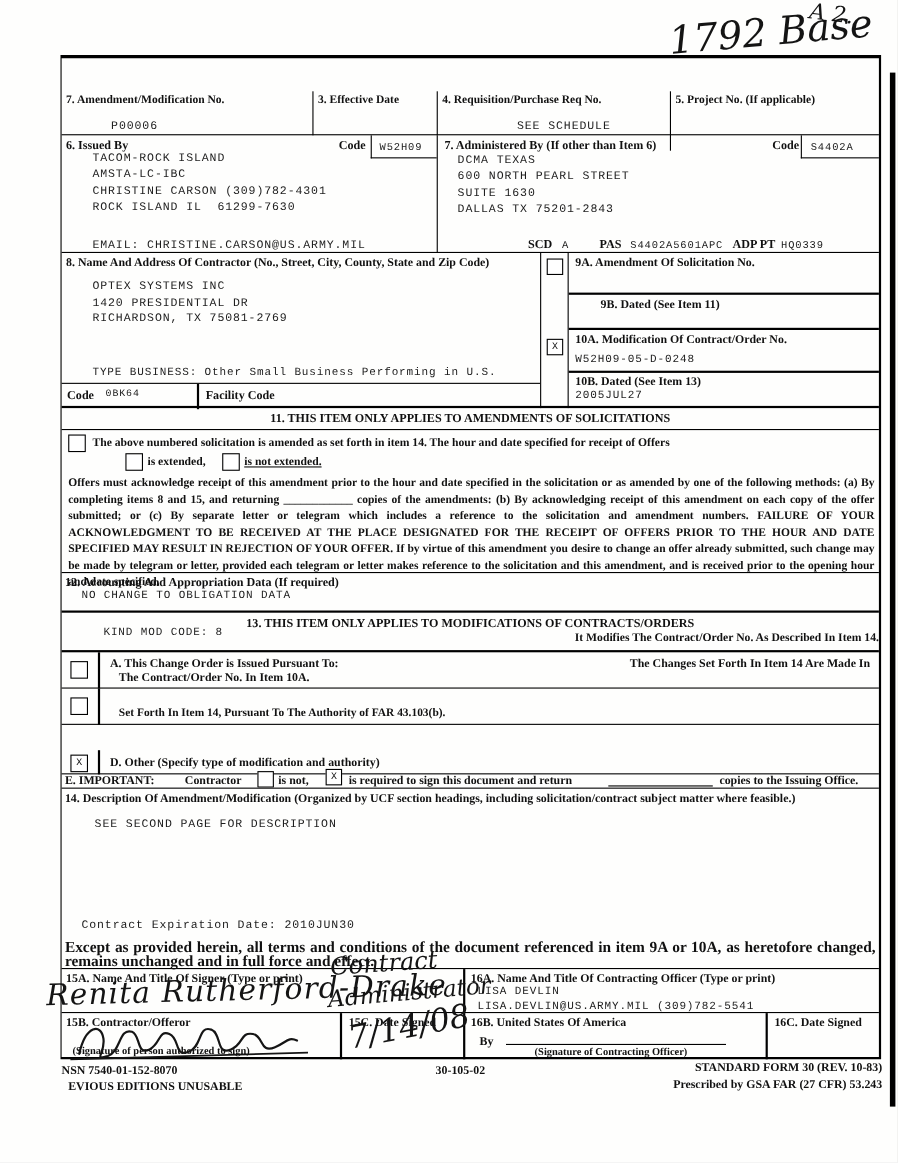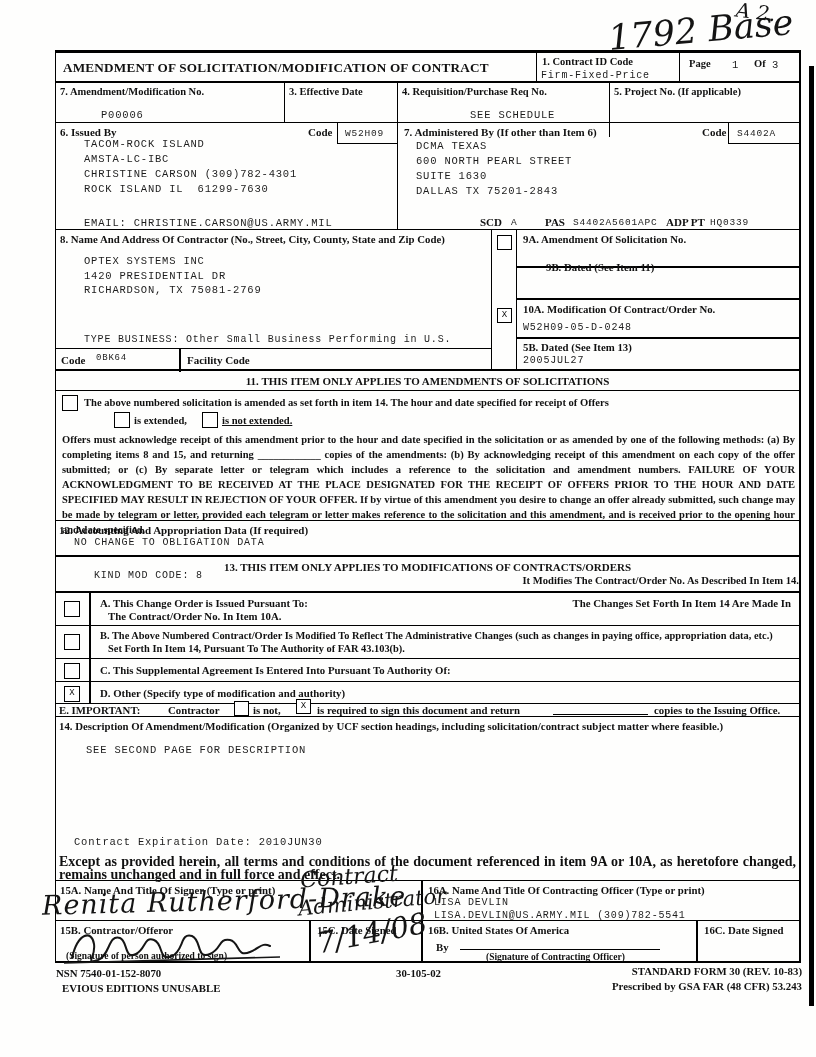--- a/index.html
+++ b/index.html
@@ -27,33 +27,20 @@
 
 <div class="page">
 
   <div class="a" style="left:809px;top:66px;width:5px;height:940px;background:#000;"></div>
 
   <div class="a hw" style="left:608px;top:10px;font-size:35px;transform:rotate(-5deg);">1792 Base</div>
   <div class="a hw" style="left:736px;top:0px;font-size:20px;transform:rotate(7deg);">A 2.</div>
 
   <div class="form">
 
-    <div class="row" style="top:0;height:30px;border-bottom:2px solid #000;">
-      <div class="a" style="left:7px;top:7px;font-weight:bold;font-size:13.2px;letter-spacing:0.2px;white-space:nowrap;">AMENDMENT OF SOLICITATION/MODIFICATION OF CONTRACT</div>
-      <div class="a" style="left:480px;top:0;width:143px;height:30px;border-left:1.5px solid #000;box-sizing:border-box;">
-        <div class="a lbl" style="left:5px;top:3px;">1. Contract ID Code</div>
-        <div class="a mono" style="left:4px;top:17px;font-size:10px;">Firm-Fixed-Price</div>
-      </div>
-      <div class="a" style="left:623px;top:0;right:0;height:30px;border-left:1.5px solid #000;box-sizing:border-box;">
-        <span class="a lbl" style="left:9px;top:5px;">Page</span>
-        <span class="a mono" style="left:52px;top:6px;">1</span>
-        <span class="a lbl" style="left:74px;top:5px;">Of</span>
-        <span class="a mono" style="left:92px;top:6px;">3</span>
-      </div>
-    </div>
 
     <div class="row" style="top:30px;height:40px;border-bottom:1.5px solid #000;">
       <div class="a lbl" style="left:4px;top:3px;">7. Amendment/Modification No.</div>
       <div class="a mono" style="left:45px;top:26px;">P00006</div>
       <div class="a" style="left:228px;top:0;width:113px;height:40px;border-left:1.5px solid #000;box-sizing:border-box;">
         <div class="a lbl" style="left:4px;top:3px;">3. Effective Date</div>
       </div>
       <div class="a" style="left:341px;top:0;width:212px;height:40px;border-left:1.5px solid #000;box-sizing:border-box;">
         <div class="a lbl" style="left:4px;top:3px;">4. Requisition/Purchase Req No.</div>
         <div class="a mono" style="left:72px;top:26px;">SEE SCHEDULE</div>
@@ -108,26 +95,26 @@
       </div>
 
       <div class="a" style="left:435px;top:0;width:26px;height:141px;border-left:1.5px solid #000;border-right:1.5px solid #000;box-sizing:border-box;">
         <div class="cb" style="left:5px;top:5px;"></div>
         <div class="cb" style="left:5px;top:78px;">X</div>
       </div>
 
       <div class="a" style="left:461px;top:0;right:0;height:141px;">
         <div class="a lbl" style="left:6px;top:3px;font-size:10.8px;">9A. Amendment Of Solicitation No.</div>
         <div class="a" style="left:0;top:36px;right:0;height:1.5px;background:#000;"></div>
-        <div class="a lbl" style="left:6px;top:31px;font-size:10.8px;padding-left:23px;">9B. Dated (See Item 11)</div>
+        <div class="a lbl" style="left:6px;top:41px;font-size:10.8px;padding-left:23px;">9B. Dated (See Item 11)</div>
         <div class="a" style="left:0;top:68px;right:0;height:1.5px;background:#000;"></div>
         <div class="a lbl" style="left:6px;top:73px;font-size:10.8px;">10A. Modification Of Contract/Order No.</div>
         <div class="a mono" style="left:6px;top:92px;font-size:10px;">W52H09-05-D-0248</div>
         <div class="a" style="left:0;top:107px;right:0;height:1.5px;background:#000;"></div>
-        <div class="a lbl" style="left:6px;top:111px;font-size:10.8px;">5B. Dated (See Item 13)</div>
+        <div class="a lbl" style="left:6px;top:111px;font-size:10.8px;">10B. Dated (See Item 13)</div>
         <div class="a mono" style="left:6px;top:125px;font-size:10px;">2005JUL27</div>
       </div>
     </div>
 
     <div class="row" style="top:318px;height:20px;border-bottom:1.5px solid #000;text-align:center;">
       <span style="font-weight:bold;font-size:11px;line-height:20px;">11. THIS ITEM ONLY APPLIES TO AMENDMENTS OF SOLICITATIONS</span>
     </div>
 
     <div class="row" style="top:338px;height:130px;border-bottom:1.5px solid #000;">
       <div class="cb" style="left:6px;top:4px;width:14px;height:14px;"></div>
@@ -154,29 +141,23 @@
       <span class="vline" style="left:33px;top:0;height:33px;"></span>
       <div class="cb" style="left:8px;top:8px;width:14px;height:14px;"></div>
       <div class="a lbl" style="left:44px;top:4px;font-size:10.8px;">A. This Change Order is Issued Pursuant To:</div>
       <div class="a lbl" style="left:52px;top:17px;font-size:10.8px;">The Contract/Order No. In Item 10A.</div>
       <div class="a lbl" style="right:8px;top:4px;font-size:10.8px;">The Changes Set Forth In Item 14 Are Made In</div>
     </div>
 
     <div class="row" style="top:573px;height:33px;border-bottom:1.5px solid #000;">
       <span class="vline" style="left:33px;top:0;height:33px;"></span>
       <div class="cb" style="left:8px;top:8px;width:14px;height:14px;"></div>
-      <div class="a lbl" style="left:44px;top:4px;font-size:10.4px;">B. The Above Numbered Contract/Order Is Modified To Reflect The Administrative Changes (such as changes in paying office, appropriation data, etc.)</div>
       <div class="a lbl" style="left:52px;top:17px;font-size:10.4px;">Set Forth In Item 14, Pursuant To The Authority of FAR 43.103(b).</div>
     </div>
 
-    <div class="row" style="top:606px;height:23px;border-bottom:1.5px solid #000;">
-      <span class="vline" style="left:33px;top:0;height:23px;"></span>
-      <div class="cb" style="left:8px;top:4px;width:14px;height:14px;"></div>
-      <div class="a lbl" style="left:44px;top:5px;font-size:10.8px;">C. This Supplemental Agreement Is Entered Into Pursuant To Authority Of:</div>
-    </div>
 
     <div class="row" style="top:629px;height:22px;border-bottom:1.5px solid #000;">
       <span class="vline" style="left:33px;top:0;height:22px;"></span>
       <div class="cb" style="left:8px;top:4px;width:14px;height:14px;">X</div>
       <div class="a lbl" style="left:44px;top:5px;font-size:10.8px;">D. Other (Specify type of modification and authority)</div>
     </div>
 
     <div class="row" style="top:651px;height:13px;border-bottom:1.5px solid #000;">
       <span class="a lbl" style="left:3px;top:0;font-size:10.8px;">E. IMPORTANT:</span>
       <span class="a lbl" style="left:112px;top:0;font-size:10.8px;">Contractor</span>
@@ -227,16 +208,16 @@
     <path d="M6 39 L 222 33" fill="none" stroke="#151515" stroke-width="1.6"></path>
   </svg>
 
   <div class="a hw" style="left:316px;top:916px;font-size:29px;transform:rotate(-11deg);">7/14/08</div>
 
   <div class="a lbl" style="left:56px;top:967px;font-size:10.8px;">NSN 7540-01-152-8070</div>
   <div class="a lbl" style="left:62px;top:982px;font-size:10.8px;">EVIOUS EDITIONS UNUSABLE</div>
   <div class="a lbl" style="left:396px;top:967px;font-size:10.8px;">30-105-02</div>
   <div class="a" style="right:14px;top:965px;width:280px;text-align:right;">
     <div class="lbl" style="font-size:10.8px;">STANDARD FORM 30 (REV. 10-83)</div>
-    <div class="lbl" style="font-size:10.8px;margin-top:3px;">Prescribed by GSA FAR (48 CFR) 53.243</div>
+    <div class="lbl" style="font-size:10.8px;margin-top:3px;">Prescribed by GSA FAR (27 CFR) 53.243</div>
   </div>
 
 </div>
 
 </body></html>

